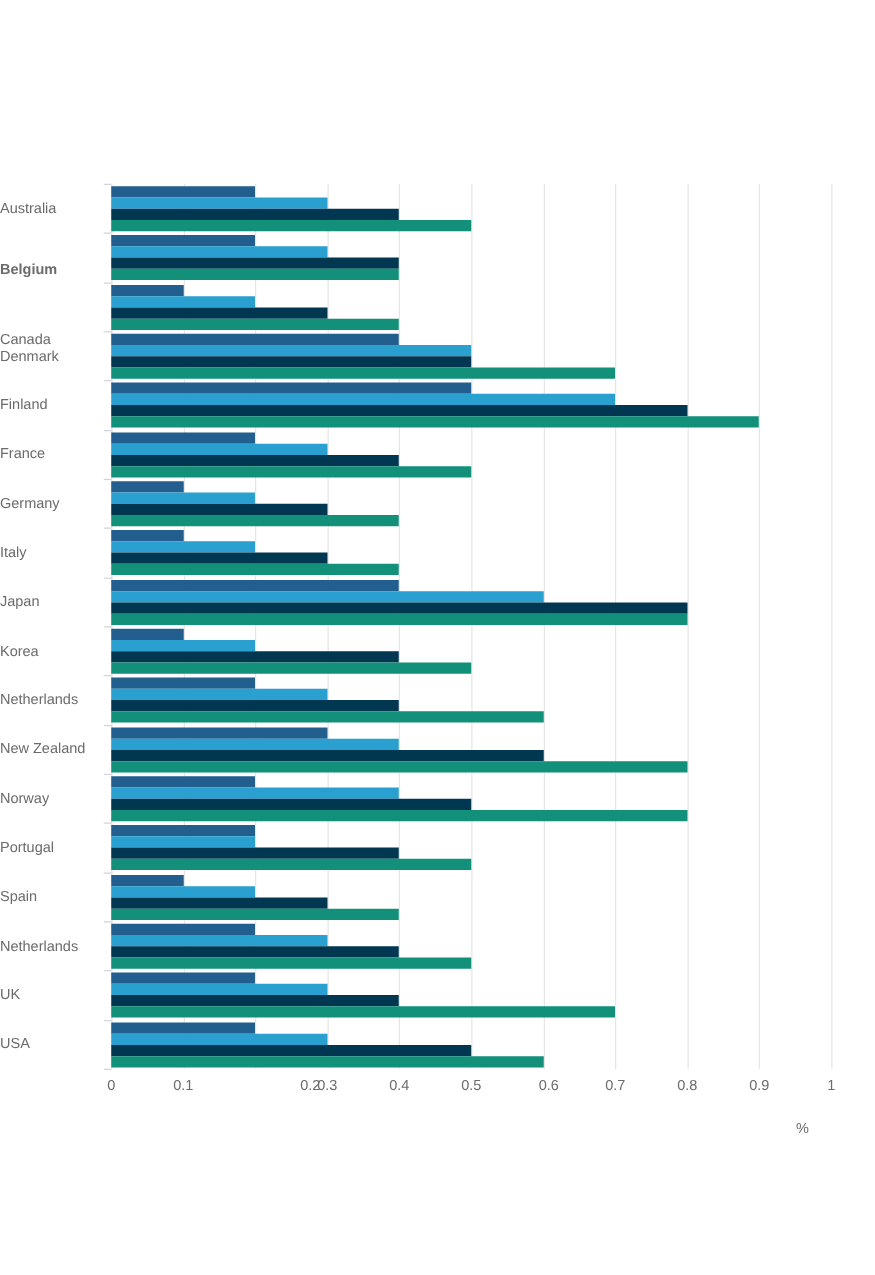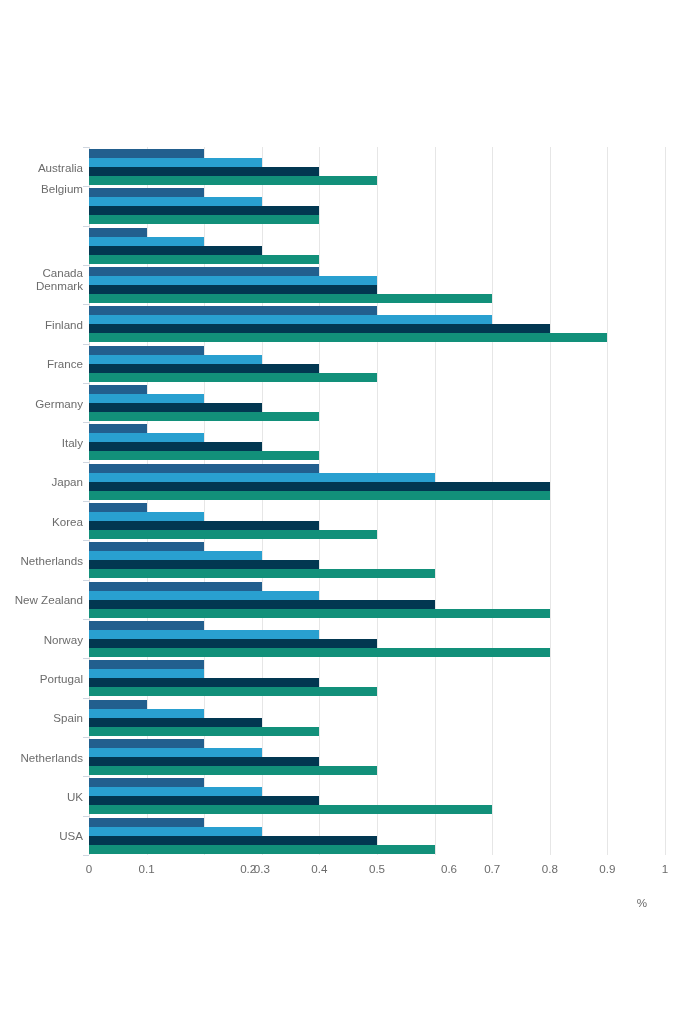--- a/index.html
+++ b/index.html
@@ -84,21 +84,21 @@
     position: absolute;
     left: 0;
     top: 147px;
     width: 83px;
     height: 708px;
   }
   .ylabel {
     position: absolute;
     right: 0;
     width: 83px;
-    text-align: right;
+    text-align: left;
     font-size: 11.6px;
     color: #6b6b6b;
     white-space: nowrap;
     transform: translateY(-50%);
   }
 
   
   #x-labels {
     position: absolute;
     left: 89px;
@@ -153,21 +153,21 @@
   }
 </style>
 </head>
 <body>
 
 <div id="figure">
 
 
   <div id="y-labels">
       <div class="ylabel" style="top: 19.6667px;">Australia</div>
-      <div class="ylabel" style="top: 41px;">Belgium</div>
+      <div class="ylabel" style="top: 69px; font-weight: bold;">Belgium</div>
       <div class="ylabel" style="top: 98.3333px; margin-top: 27px;">Canada</div>
       <div class="ylabel" style="top: 137.667px;">Denmark</div>
       <div class="ylabel" style="top: 177px;">Finland</div>
       <div class="ylabel" style="top: 216.333px;">France</div>
       <div class="ylabel" style="top: 255.667px;">Germany</div>
       <div class="ylabel" style="top: 295px;">Italy</div>
       <div class="ylabel" style="top: 334.333px;">Japan</div>
       <div class="ylabel" style="top: 373.667px;">Korea</div>
       <div class="ylabel" style="top: 413px;">Netherlands</div>
       <div class="ylabel" style="top: 452.333px;">New Zealand</div>
@@ -320,21 +320,21 @@
       <div class="ytick" style="top: 708px;"></div>
     </div>
 
   <div id="x-labels">
       <div class="xlabel" style="left: 0px;">0</div>
       <div class="xlabel" style="left: 57.6px;">0.1</div>
       <div class="xlabel" style="left: 115.2px; margin-left: 44px;">0.2</div>
       <div class="xlabel" style="left: 172.8px;">0.3</div>
       <div class="xlabel" style="left: 230.4px;">0.4</div>
       <div class="xlabel" style="left: 288px;">0.5</div>
-      <div class="xlabel" style="left: 360px;">0.6</div>
+      <div class="xlabel" style="left: 350px;">0.6</div>
       <div class="xlabel" style="left: 403.2px;">0.7</div>
       <div class="xlabel" style="left: 460.8px;">0.8</div>
       <div class="xlabel" style="left: 518.4px;">0.9</div>
       <div class="xlabel" style="left: 576px;">1</div>
     </div>
 
   <div id="x-axis-title">%</div>
 
 
 </div>

